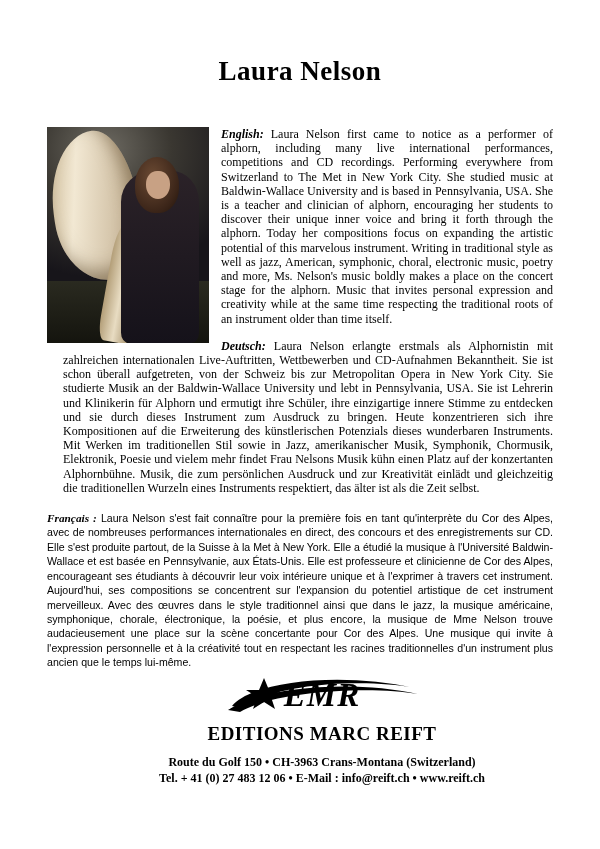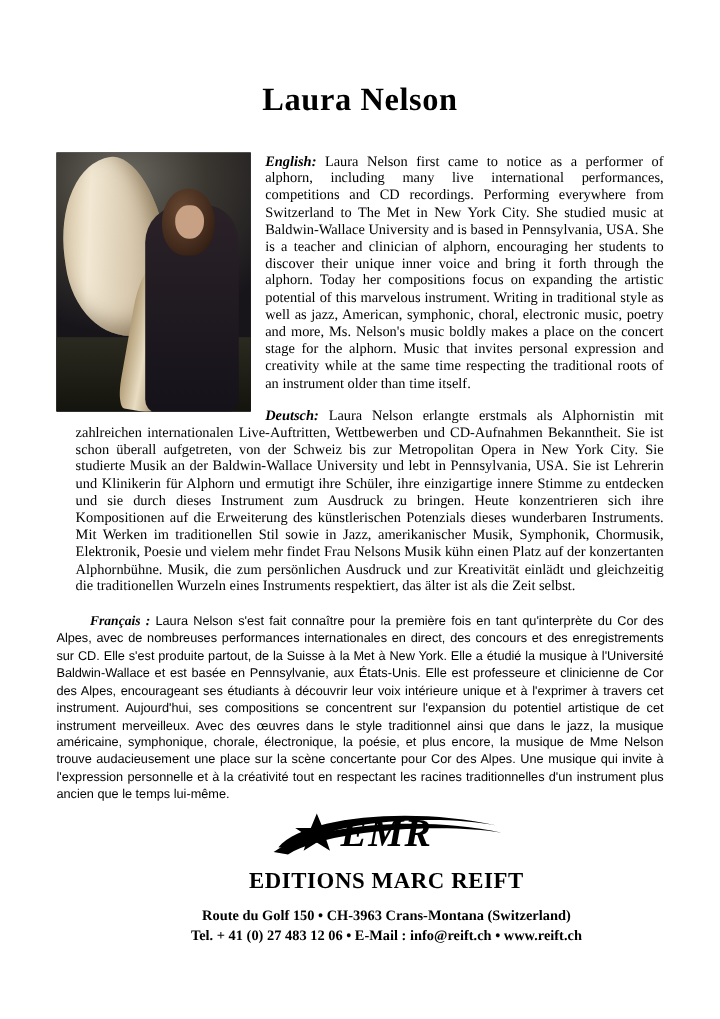--- a/index.html
+++ b/index.html
@@ -21,21 +21,21 @@
     width: 600px;
     height: 849px;
     background: #ffffff;
   }
   .title {
     text-align: center;
     font-family: "Liberation Serif", serif;
     font-weight: bold;
     font-size: 27px;
     letter-spacing: 0.5px;
-    margin: 16px;
+    margin: 4px;
     padding-top: 52px;
   }
 
   .content {
     position: absolute;
     left: 47px;
     right: 47px;
     top: 127px;
   }
 
@@ -119,21 +119,20 @@
     margin-top: 16px;
     font-family: "Liberation Sans", sans-serif;
     font-size: 10.6px;
     line-height: 14.4px;
     text-align: justify;
   }
   .french-block .lang {
     font-family: "Liberation Serif", serif;
     font-weight: bold;
     font-size: 11.3px;
-    margin-left: 28px;
   }
 
   
   .logo-area {
     position: absolute;
     left: 0; right: 0;
     top: 672px;
     text-align: center;
     padding-left: 44px;
   }

